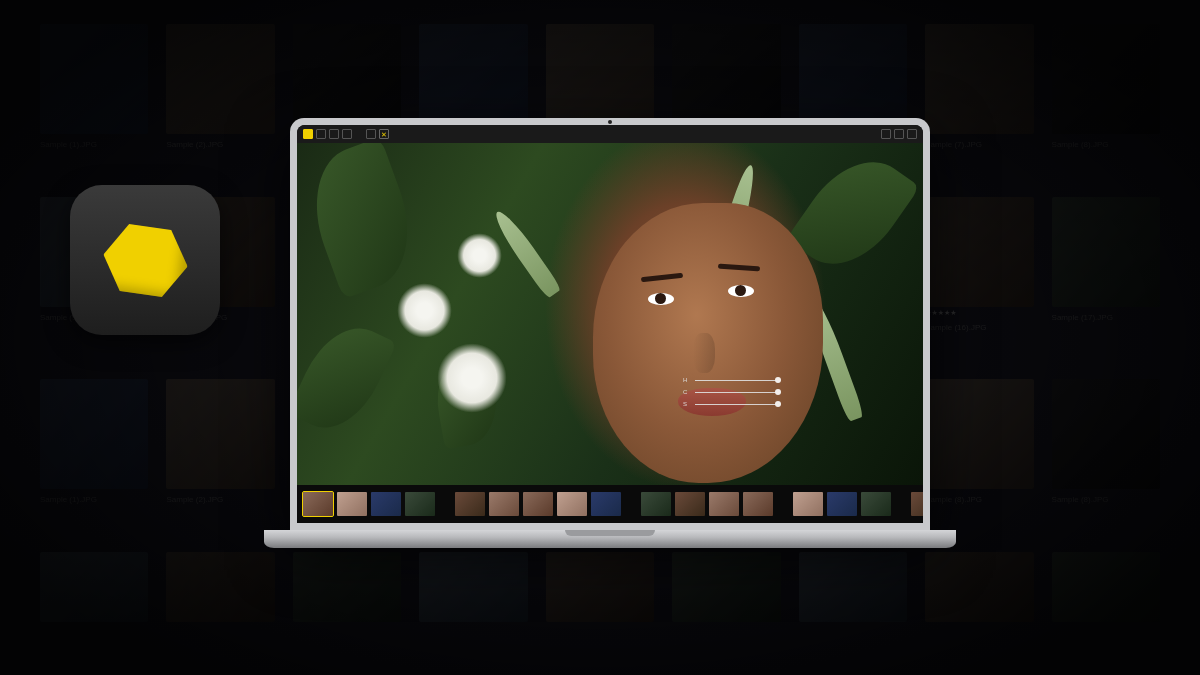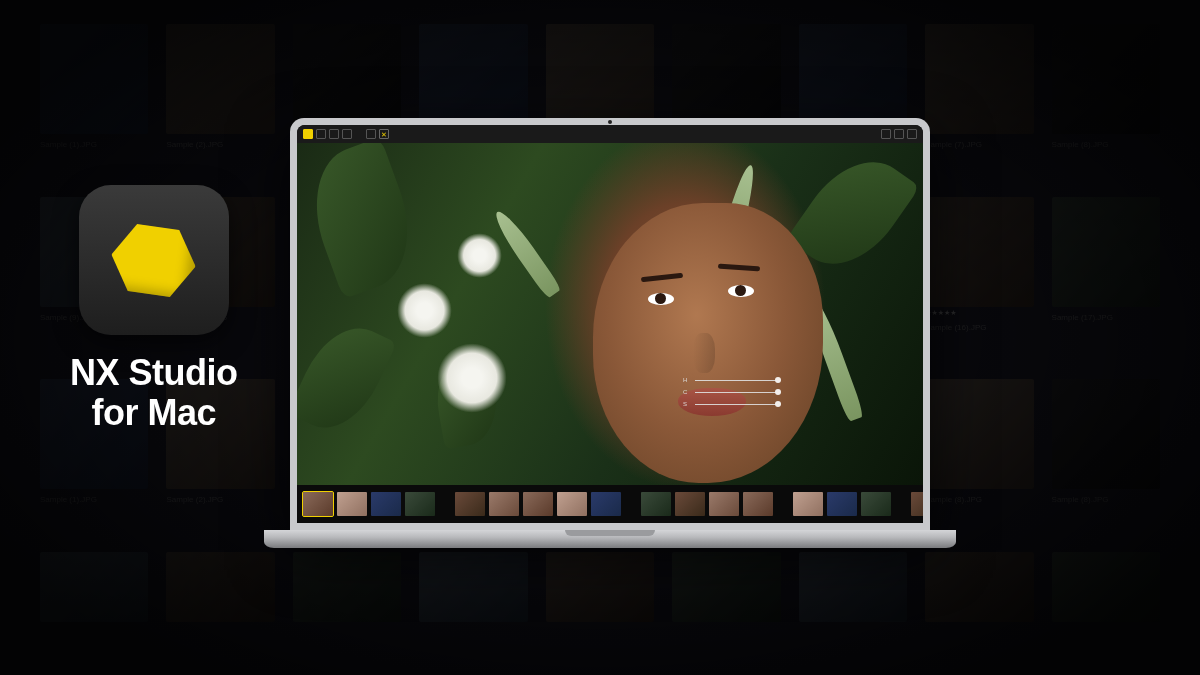--- a/index.html
+++ b/index.html
@@ -478,22 +478,21 @@
       <div class="bg-thumb" style="background: linear-gradient(135deg, rgb(74, 90, 74), rgb(26, 42, 26)); height: 70px;"></div>
     </div>
   </div>
 <div class="vignette"></div>
 
 <div class="branding">
   <div class="app-icon">
     <div class="hex"></div>
   </div>
   <div class="app-title">
-    <span>NX Studio</span><br>
-    <span>for Mac</span>
+    <br>
   </div>
 </div>
 
 <div class="laptop">
   <div class="screen-bezel">
     <div class="camera"></div>
     <div class="screen">
 
       <div class="toolbar">
         <div class="tb-left">

